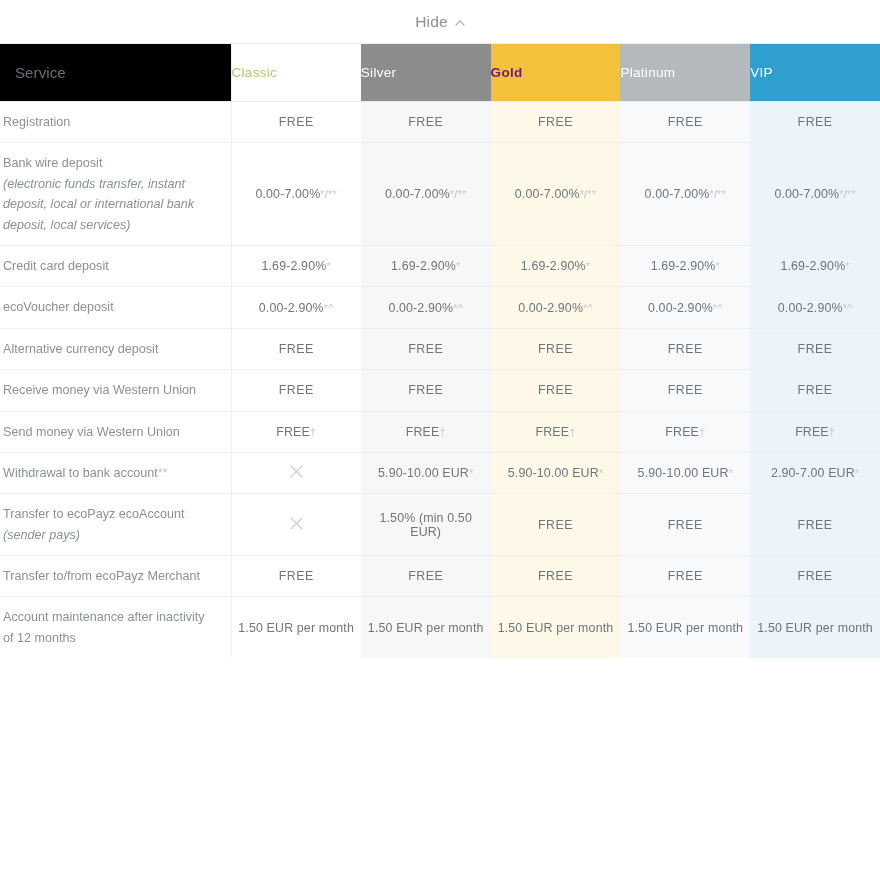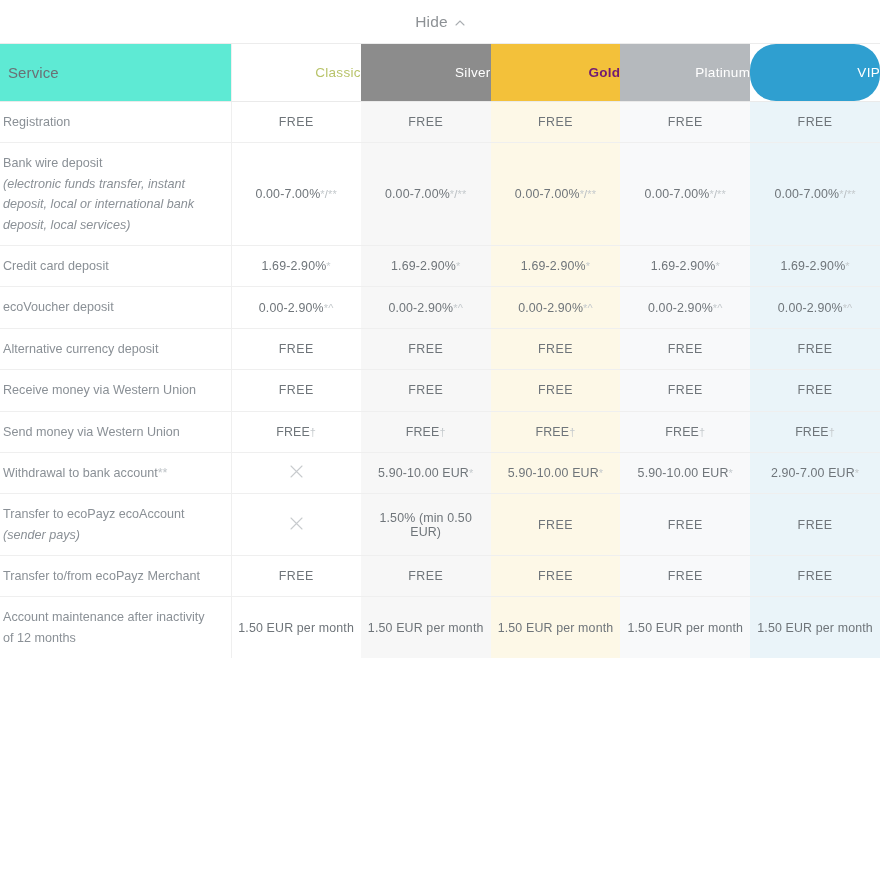--- a/index.html
+++ b/index.html
@@ -63,47 +63,47 @@
   thead th {
     padding: 0;
     height: 57px;
     vertical-align: middle;
     font-weight: normal;
     border-bottom: 1px solid #eaeaea;
   }
 
   th.service-head {
     text-align: left;
-    padding-left: 8px;
+    padding-left: 15px;
     font-size: 15px;
     color: #6b7075;
-    background: #5eead4;
+    background: #000000;
     border-right: 1px solid #efefef;
     letter-spacing: .1px;
   }
 
   th.plan-head {
     text-align: center;
     font-size: 13.5px;
     letter-spacing: .3px;
   }
   th.plan-head .ph-inner {
     display: flex;
     align-items: center;
-    justify-content: flex-end;
+    justify-content: flex-start;
     height: 57px;
     width: 100%;
   }
 
   
   th.plan-classic  .ph-inner { background: #ffffff;  color: #b9c46b; }
   th.plan-silver   .ph-inner { background: #8c8c8c;  color: #ffffff; }
   th.plan-gold     .ph-inner { background: #f3c13a;  color: #701a75; font-weight: bold; }
   th.plan-platinum .ph-inner { background: #b5b9bd;  color: #ffffff; }
-  th.plan-vip      .ph-inner { background: #2f9fd0;  color: #ffffff; border-radius: 26px; }
+  th.plan-vip      .ph-inner { background: #2f9fd0;  color: #ffffff; }
 
   tbody tr { border-bottom: 1px solid #efefef; }
   tbody tr:last-child { border-bottom: none; }
 
   td {
     padding: 0;
     vertical-align: middle;
   }
 
   td.service-cell {

